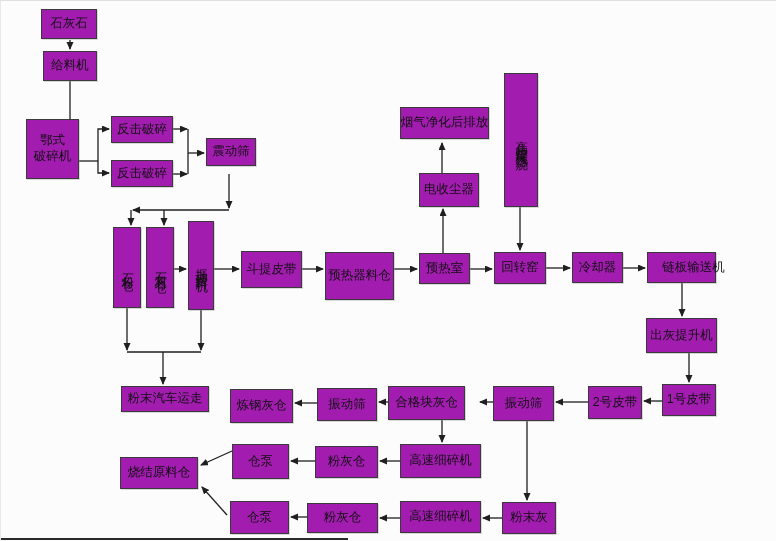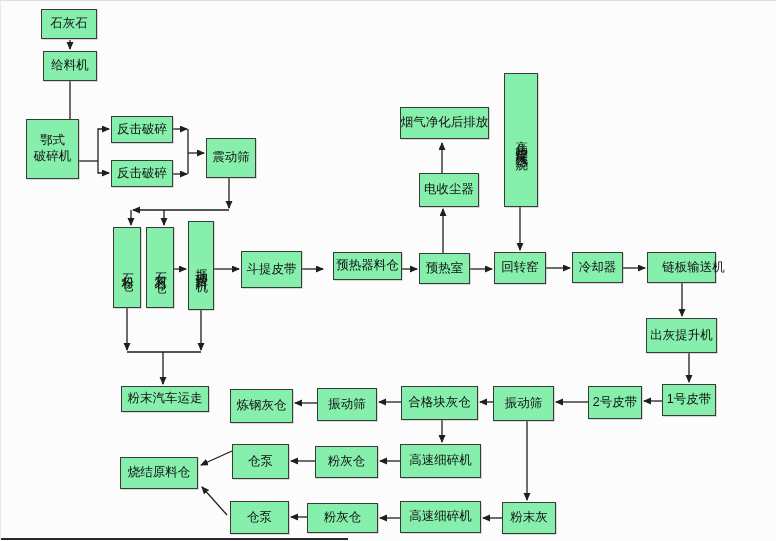--- a/index.html
+++ b/index.html
@@ -10,21 +10,21 @@
     border-top:1px solid #e0e0e0;
     border-left:1px solid #e8e8e8;
     font-family:"Liberation Sans","DejaVu Sans",sans-serif;
     overflow:hidden;
   }
   #edge-layer{position:absolute;left:0;top:0;width:776px;height:541px;}
   .edge{fill:none;stroke:#1f1f1f;stroke-width:1.3;}
   .node{
     position:absolute;
     box-sizing:border-box;
-    background:#86efac;
+    background:#a21caf;
     border:1.4px solid #3a3a3a;
     display:flex;flex-direction:column;
     align-items:center;justify-content:center;
     color:#101010;
     font-size:12.5px;
     line-height:1.25;
     white-space:nowrap;
     box-shadow:1px 1px 0 rgba(150,150,150,.35);
   }
   .node span{display:block;text-align:center;}
@@ -103,36 +103,36 @@
     <div class="node" style="left: 25px; top: 118px; width: 53px; height: 60px;">
       <span>鄂式</span>
       <span>破碎机</span>
     </div>
     <div class="node" style="left: 110px; top: 115px; width: 62px; height: 27px;">
       <span>反击破碎</span>
     </div>
     <div class="node" style="left: 110px; top: 159px; width: 62px; height: 27px;">
       <span>反击破碎</span>
     </div>
-    <div class="node" style="left: 205px; top: 137px; width: 50px; height: 40px;">
+    <div class="node" style="left: 205px; top: 137px; width: 50px; height: 28px;">
       <span>震动筛</span>
     </div>
     <div class="node vert" style="left: 112px; top: 226px; width: 28px; height: 81px;">
       <span>石粉仓</span>
     </div>
     <div class="node vert" style="left: 145px; top: 226px; width: 28px; height: 81px;">
       <span>石灰石仓</span>
     </div>
     <div class="node vert" style="left: 187px; top: 220px; width: 26px; height: 89px;">
       <span>振动给料机</span>
     </div>
     <div class="node" style="left: 240px; top: 250px; width: 61px; height: 37px;">
       <span>斗提皮带</span>
     </div>
-    <div class="node" style="left: 332px; top: 251px; width: 69px; height: 28px;">
+    <div class="node" style="left: 324px; top: 251px; width: 69px; height: 48px;">
       <span>预热器料仓</span>
     </div>
     <div class="node" style="left: 418px; top: 252px; width: 51px; height: 31px;">
       <span>预热室</span>
     </div>
     <div class="node" style="left: 493px; top: 251px; width: 52px; height: 32px;">
       <span>回转窑</span>
     </div>
     <div class="node" style="left: 571px; top: 251px; width: 51px; height: 31px;">
       <span>冷却器</span>
@@ -154,21 +154,21 @@
     </div>
     <div class="node" style="left: 661px; top: 383px; width: 54px; height: 32px;">
       <span>1号皮带</span>
     </div>
     <div class="node" style="left: 587px; top: 385px; width: 54px; height: 33px;">
       <span>2号皮带</span>
     </div>
     <div class="node" style="left: 492px; top: 385px; width: 61px; height: 35px;">
       <span>振动筛</span>
     </div>
-    <div class="node" style="left: 400px; top: 385px; width: 77px; height: 34px;">
+    <div class="node" style="left: 387px; top: 385px; width: 77px; height: 34px;">
       <span>合格块灰仓</span>
     </div>
     <div class="node" style="left: 316px; top: 387px; width: 60px; height: 33px;">
       <span>振动筛</span>
     </div>
     <div class="node" style="left: 229px; top: 388px; width: 63px; height: 34px;">
       <span>炼钢灰仓</span>
     </div>
     <div class="node" style="left: 120px; top: 385px; width: 88px; height: 26px;">
       <span>粉末汽车运走</span>

